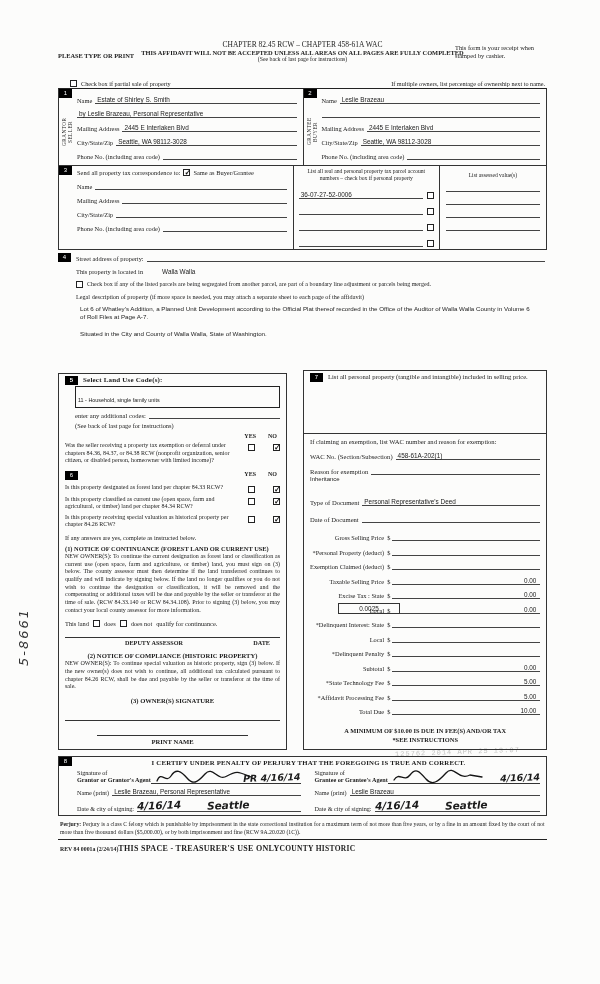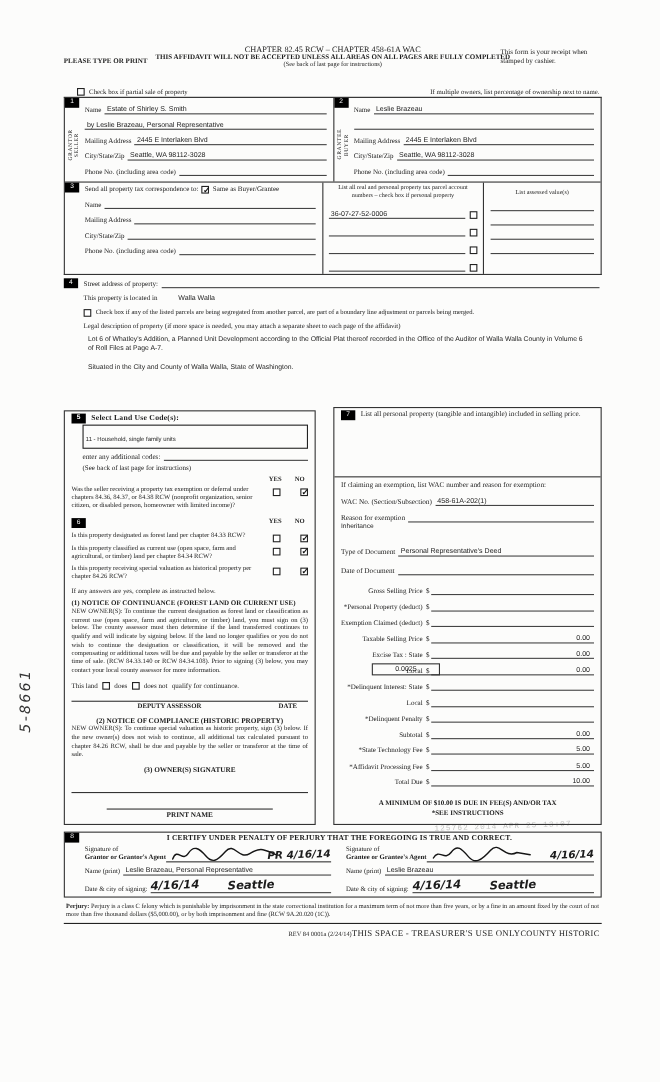--- a/index.html
+++ b/index.html
@@ -107,21 +107,21 @@
   .signote { position:absolute; right:0; bottom:0; }
   .hand { font-family:"DejaVu Sans",sans-serif; font-style:italic; font-weight:bold; font-size:9.5px; display:inline-block; transform:rotate(-2deg); white-space:nowrap; }
   .hand.big { font-size:10.5px; }
   .nprow { display:flex; align-items:flex-end; font-size:6.2px; margin-top:4px; }
   .dcrow { display:flex; align-items:flex-end; font-size:6.2px; margin-top:3px; }
   .dcrow .fline { min-height:12px; gap:26px; }
 
   
   .perjury { font-size:5.8px; line-height:1.3; margin-top:4px; border-bottom:1.2px solid #222; padding:1px 2px 3px 2px; }
   .perjury .lead { font-weight:bold; }
-  .footrow { display:flex; justify-content:flex-end; align-items:baseline; padding:4px 2px 0 2px; }
+  .footrow { display:flex; justify-content:flex-start; align-items:baseline; padding:4px 2px 0 2px;font-weight:bold; }
   .footrow .rev { font-size:5.8px; }
   .footrow .space { font-size:8px; letter-spacing:.3px; }
   .footrow .county { font-size:7.5px; letter-spacing:.3px; }
 
   
   .marginnote { position:absolute; left:16px; top:608px; writing-mode:vertical-rl; transform:rotate(180deg); font-family:"DejaVu Sans",sans-serif; font-style:italic; font-size:13px; color:#333; letter-spacing:2px; }
   .stamp { position:absolute; left:395px; top:748px; color:#c4c4c2; font-family:"Liberation Mono",monospace; font-size:7px; transform:rotate(-2deg); letter-spacing:1px; }
 </style>
 </head>
 <body>

